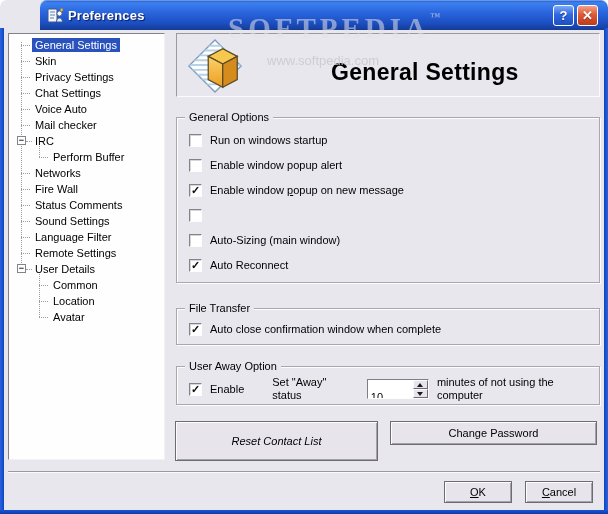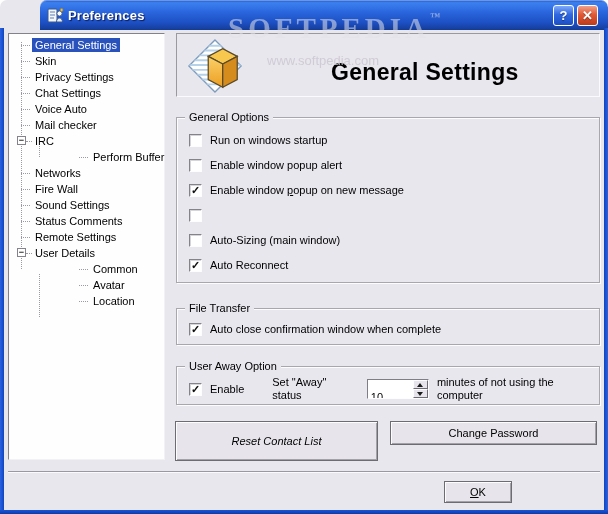--- a/index.html
+++ b/index.html
@@ -38,21 +38,21 @@
   .wm1 .tm{font-size:10px;vertical-align:18px;letter-spacing:0;}
   .wm2{position:absolute;left:267px;top:53px;z-index:6;pointer-events:none;
        font-weight:normal;font-size:13px;color:rgba(203,199,209,.85);}
   
   .tree{
     position:absolute;left:8px;top:33px;width:157px;height:427px;background:#fdfefd;
     border:1px solid;border-color:#83818a #f2f1f4 #f2f1f4 #83818a;padding-top:3px;z-index:1;
   }
   .trow{position:relative;height:16px;display:flex;align-items:center;padding-left:23px;white-space:nowrap;}
   .trow::before{content:"";position:absolute;left:12px;top:8px;width:9px;border-top:1px dotted #9b99a1;}
-  .trow.lv1{padding-left:41px;margin-left:40px;}
+  .trow.lv1{padding-left:41px;}
   .trow.lv1::before{left:30px;}
   .trow.exp::before{left:17px;width:6px;}
   .minus{position:absolute;left:8px;top:3px;width:9px;height:9px;border:1px solid #84828a;background:#fff;
          font:bold 9px/7px "Liberation Sans",sans-serif;text-align:center;color:#222;}
   .tlabel{padding:1px 3px;}
   .tlabel.sel{background:#2a52bc;color:#fff;}
   .vl{position:absolute;width:0;border-left:1px dotted #9b99a1;}
   #vl-root{left:12px;top:8px;height:227px;}
   #vl-irc{left:30px;top:112px;height:11px;}
   #vl-ud{left:30px;top:240px;height:43px;}
@@ -152,40 +152,43 @@
     <div class="trow lv1">
         <span class="tlabel">Perform Buffer</span>
       </div>
     <div class="trow lv0">
         <span class="tlabel">Networks</span>
       </div>
     <div class="trow lv0">
         <span class="tlabel">Fire Wall</span>
       </div>
     <div class="trow lv0">
+        <span class="tlabel">Status Comments</span>
+      </div>
+    <div class="trow lv0">
         <span class="tlabel">Sound Settings</span>
       </div>
     <div class="trow lv0">
-        <span class="tlabel">Status Comments</span>
+        <span class="tlabel">Language Filter</span>
       </div>
     <div class="trow lv0">
         <span class="tlabel">Remote Settings</span>
       </div>
     <div class="trow lv0 exp">
         <span class="minus">−</span>
         <span class="tlabel">User Details</span>
       </div>
     <div class="trow lv1">
         <span class="tlabel">Common</span>
       </div>
     <div class="trow lv1">
+        <span class="tlabel">Location</span>
+      </div>
+    <div class="trow lv1">
         <span class="tlabel">Avatar</span>
-      </div>
-    <div class="trow lv1">
-        <span class="tlabel">Location</span>
       </div>
   </div>
 
   <div class="headerbox">
     <svg class="hicon" width="58" height="58" viewBox="0 0 60 60">
       <defs>
         <clipPath id="dclip">
             <polygon points="30,3 57,30 30,57 3,30"></polygon>
           </clipPath>
         <linearGradient id="cfront" x1="0" y1="0" x2="0" y2="1">
@@ -267,17 +270,18 @@
       <span class="cblabel">minutes of not using the computer</span>
     </div>
   </div>
 
   <button class="btn" id="btn-reset">Reset Contact List</button>
   <button class="btn" id="btn-chpass">Change Password</button>
 
   <div class="divider"></div>
 
   <button class="btn" id="btn-ok"><u>O</u>K</button>
+  <button class="btn" id="btn-cancel"><u>C</u>ancel</button>
 
   <div class="fr l"></div>
   <div class="fr r"></div>
   <div class="fr b"></div>
 </div>
 
 </body></html>

